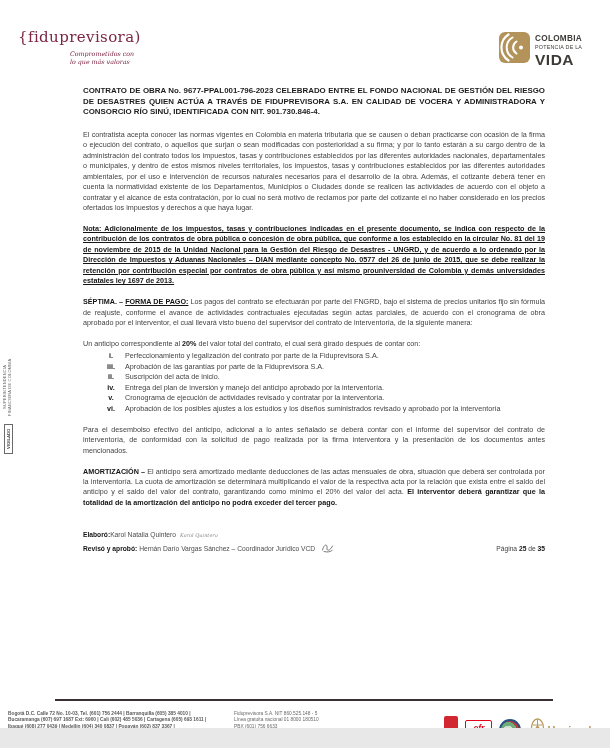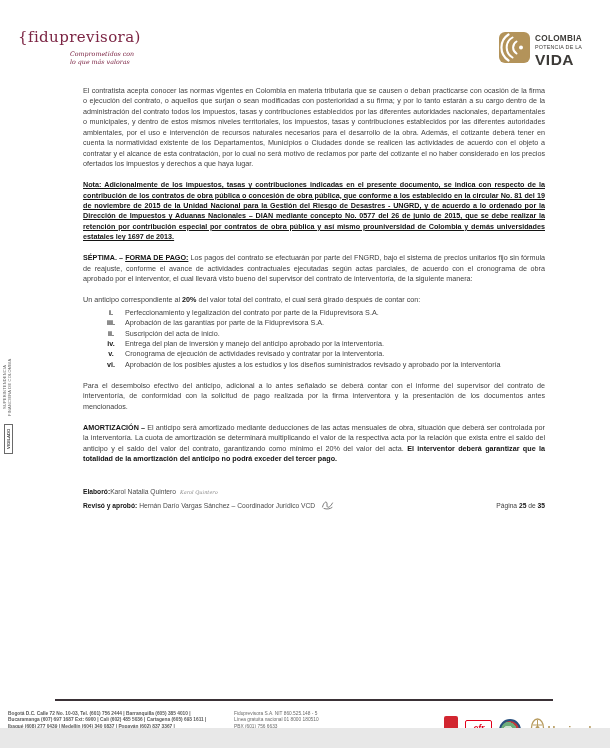--- a/index.html
+++ b/index.html
@@ -116,20 +116,21 @@
     </span>
   </div>
 
   <div class="vmargin">
     <div class="vtext">SUPERINTENDENCIA FINANCIERA DE COLOMBIA</div>
     <div class="vbadge">VIGILADO</div>
   </div>
 
   <div class="content">
 
+    <p class="doc-title">CONTRATO DE OBRA No. 9677-PPAL001-796-2023 CELEBRADO ENTRE EL FONDO NACIONAL DE GESTIÓN DEL RIESGO DE DESASTRES QUIEN ACTÚA A TRAVÉS DE FIDUPREVISORA S.A. EN CALIDAD DE VOCERA Y ADMINISTRADORA Y CONSORCIO RÍO SINÚ, IDENTIFICADA CON NIT. 901.730.846-4.</p>
 
     <p class="para">El contratista acepta conocer las normas vigentes en Colombia en materia tributaria que se causen o deban practicarse con ocasión de la firma o ejecución del contrato, o aquellos que surjan o sean modificadas con posterioridad a su firma; y por lo tanto estarán a su cargo dentro de la administración del contrato todos los impuestos, tasas y contribuciones establecidos por las diferentes autoridades nacionales, departamentales o municipales, y dentro de estos mismos niveles territoriales, los impuestos, tasas y contribuciones establecidos por las diferentes autoridades ambientales, por el uso e intervención de recursos naturales necesarios para el desarrollo de la obra. Además, el cotizante deberá tener en cuenta la normatividad existente de los Departamentos, Municipios o Ciudades donde se realicen las actividades de acuerdo con el objeto a contratar y el alcance de esta contratación, por lo cual no será motivo de reclamos por parte del cotizante el no haber considerado en los precios ofertados los impuestos y derechos a que haya lugar.</p>
 
 
     <p class="para bold-underline">Nota: Adicionalmente de los impuestos, tasas y contribuciones indicadas en el presente documento, se indica con respecto de la contribución de los contratos de obra pública o concesión de obra pública, que conforme a los establecido en la circular No. 81 del 19 de noviembre de 2015 de la Unidad Nacional para la Gestión del Riesgo de Desastres - UNGRD, y de acuerdo a lo ordenado por la Dirección de Impuestos y Aduanas Nacionales – DIAN mediante concepto No. 0577 del 26 de junio de 2015, que se debe realizar la retención por contribución especial por contratos de obra pública y así mismo prouniversidad de Colombia y demás universidades estatales ley 1697 de 2013.</p>
 
     <p class="para"><span class="b">SÉPTIMA. – </span><span class="b u">FORMA DE PAGO:</span><span> Los pagos del contrato se efectuarán por parte del FNGRD, bajo el sistema de precios unitarios fijo sin fórmula de reajuste, conforme el avance de actividades contractuales ejecutadas según actas parciales, de acuerdo con el cronograma de obra aprobado por el interventor, el cual llevará visto bueno del supervisor del contrato de interventoría, de la siguiente manera:</span></p>
 
     <p class="para" style="margin-bottom:2px;"><span>Un anticipo correspondiente al </span><span class="b">20%</span><span> del valor total del contrato, el cual será girado después de contar con:</span></p>
 

